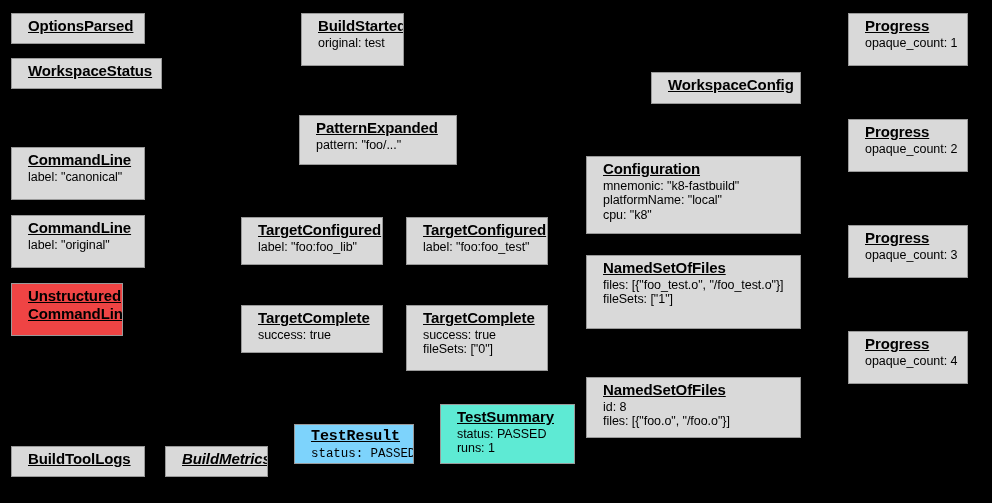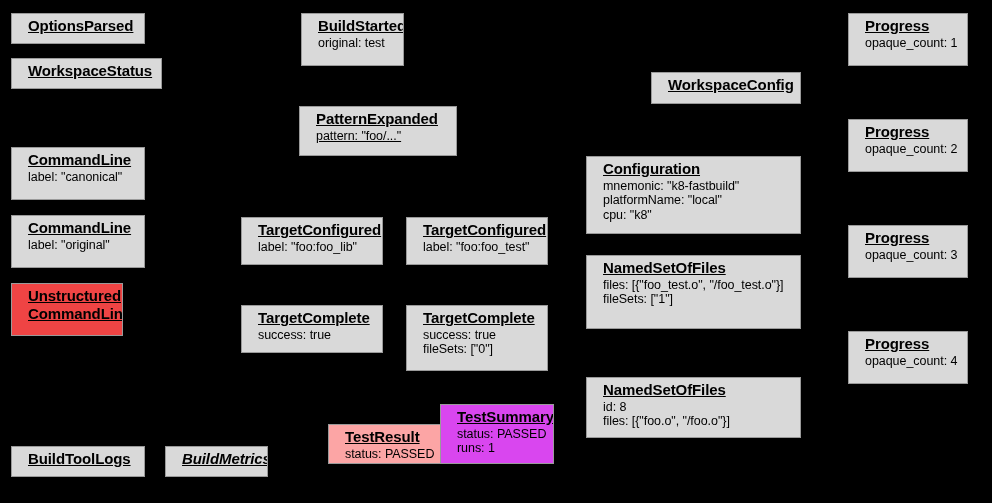--- a/index.html
+++ b/index.html
@@ -81,21 +81,21 @@
     <div class="node" style="left: 165px; top: 446px; width: 103px; height: 31px; background: rgb(217, 217, 217); border-color: rgb(154, 154, 154); color: rgb(0, 0, 0); font-style: italic;">
       <span class="node-title">BuildMetrics</span>
       <span class="node-fields"></span>
     </div>
     <div class="node" style="left: 301px; top: 13px; width: 103px; height: 53px; background: rgb(217, 217, 217); border-color: rgb(154, 154, 154); color: rgb(0, 0, 0);">
       <span class="node-title">BuildStarted</span>
       <span class="node-fields">
         <span class="node-field">original: test</span>
       </span>
     </div>
-    <div class="node" style="left: 299px; top: 106px; width: 158px; height: 50px; background: rgb(217, 217, 217); border-color: rgb(154, 154, 154); color: rgb(0, 0, 0); text-decoration: underline;">
+    <div class="node" style="left: 299px; top: 115px; width: 158px; height: 50px; background: rgb(217, 217, 217); border-color: rgb(154, 154, 154); color: rgb(0, 0, 0);">
       <span class="node-title">PatternExpanded</span>
       <span class="node-fields">
         <span class="node-field">pattern: "foo/..."</span>
       </span>
     </div>
     <div class="node" style="left: 241px; top: 217px; width: 142px; height: 48px; background: rgb(217, 217, 217); border-color: rgb(154, 154, 154); color: rgb(0, 0, 0);">
       <span class="node-title">TargetConfigured</span>
       <span class="node-fields">
         <span class="node-field">label: "foo:foo_lib"</span>
       </span>
@@ -112,27 +112,27 @@
         <span class="node-field">success: true</span>
       </span>
     </div>
     <div class="node" style="left: 406px; top: 305px; width: 142px; height: 66px; background: rgb(217, 217, 217); border-color: rgb(154, 154, 154); color: rgb(0, 0, 0);">
       <span class="node-title">TargetComplete</span>
       <span class="node-fields">
         <span class="node-field">success: true</span>
         <span class="node-field">fileSets: ["0"]</span>
       </span>
     </div>
-    <div class="node" style="left: 328px; top: 424px; width: 120px; height: 40px; background: #fca5a5; border-color: rgb(154, 154, 154); color: rgb(0, 0, 0);">
+    <div class="node" style="left: 294px; top: 424px; width: 120px; height: 40px; background: #7dd3fc; border-color: rgb(154, 154, 154); color: rgb(0, 0, 0); font-family: Liberation Mono, monospace;">
       <span class="node-title">TestResult</span>
       <span class="node-fields">
         <span class="node-field">status: PASSED</span>
       </span>
     </div>
-    <div class="node" style="left: 440px; top: 404px; width: 114px; height: 60px; background: #d946ef; border-color: rgb(154, 154, 154); color: rgb(0, 0, 0);">
+    <div class="node" style="left: 440px; top: 404px; width: 135px; height: 60px; background: #5eead4; border-color: rgb(154, 154, 154); color: rgb(0, 0, 0);">
       <span class="node-title">TestSummary</span>
       <span class="node-fields">
         <span class="node-field">status: PASSED</span>
         <span class="node-field">runs: 1</span>
       </span>
     </div>
     <div class="node" style="left: 651px; top: 72px; width: 150px; height: 32px; background: rgb(217, 217, 217); border-color: rgb(154, 154, 154); color: rgb(0, 0, 0);">
       <span class="node-title">WorkspaceConfig</span>
       <span class="node-fields"></span>
     </div>

